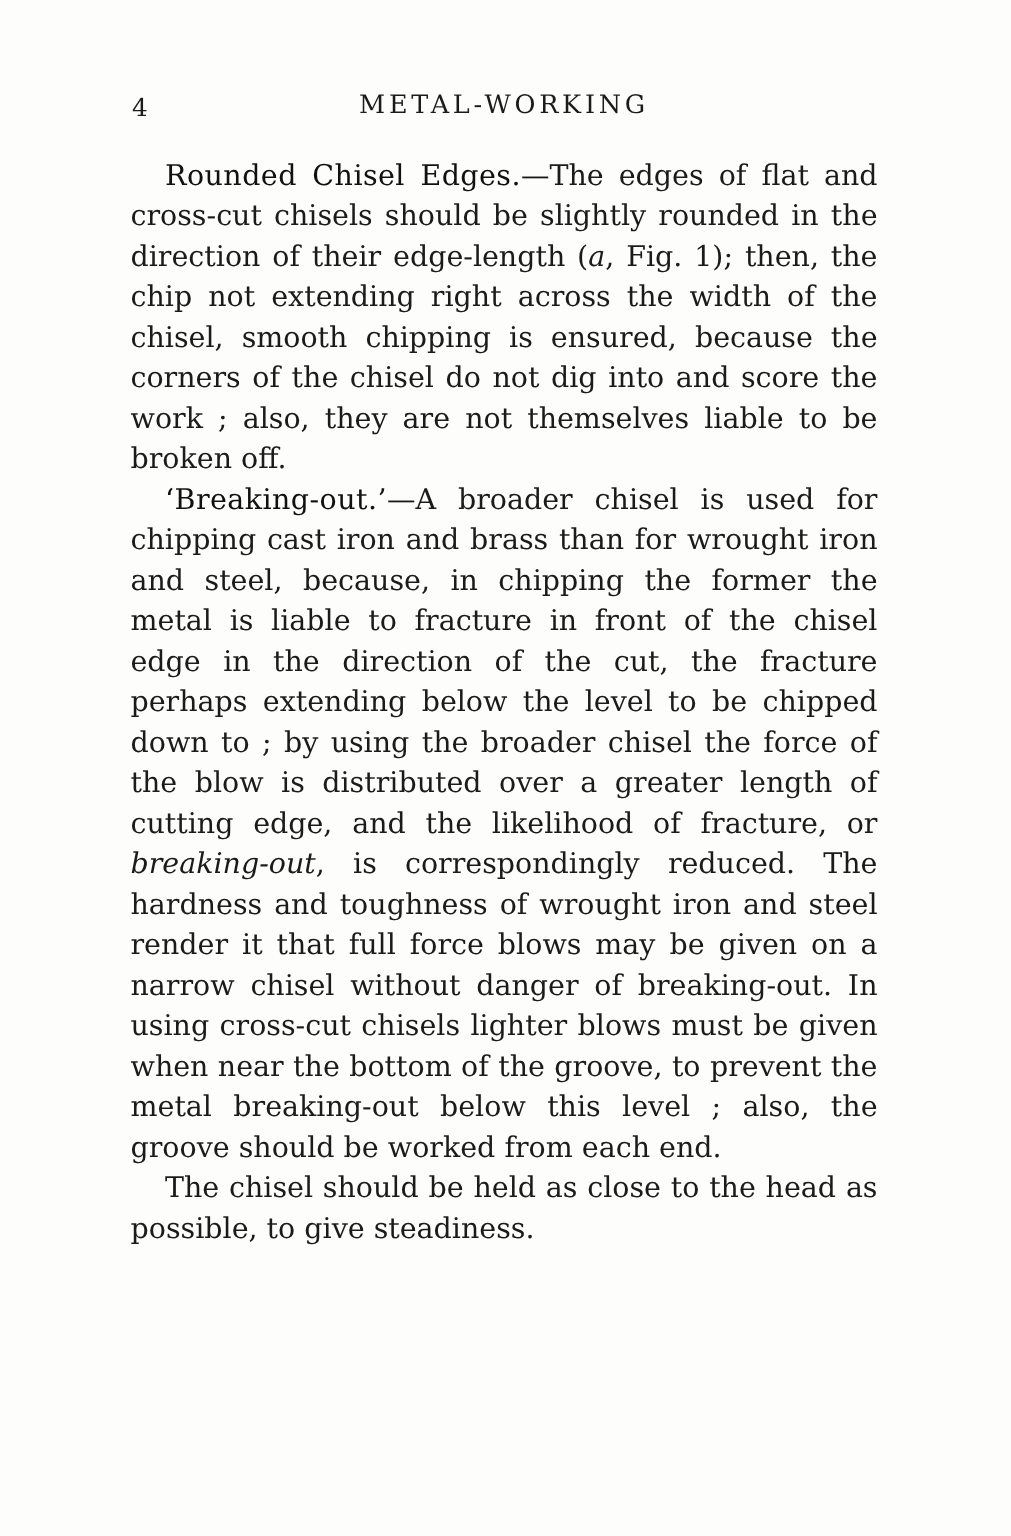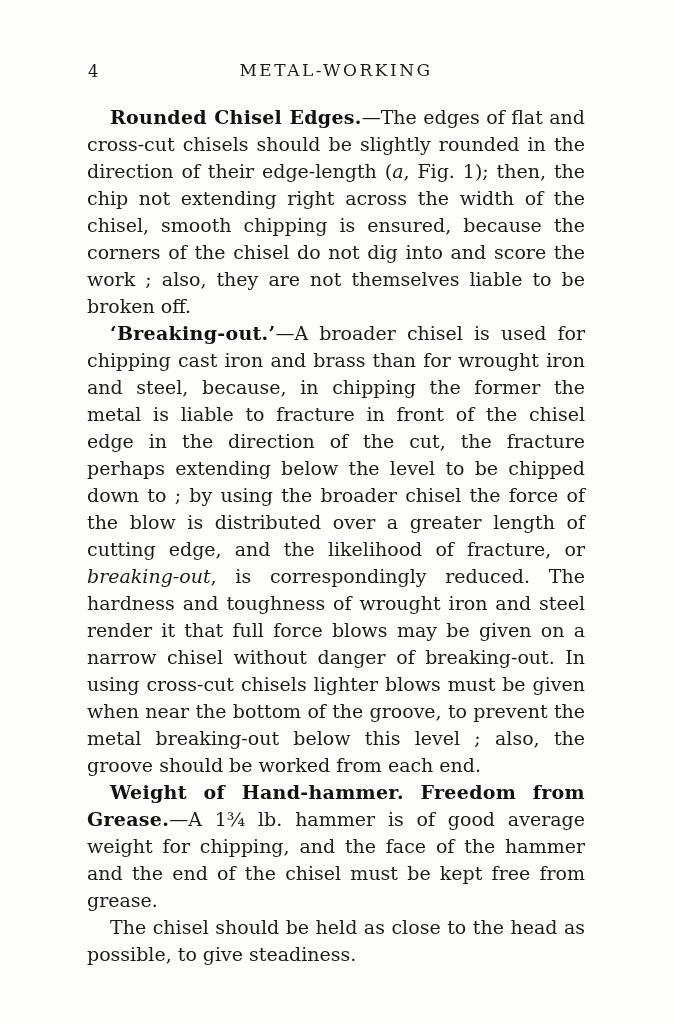--- a/index.html
+++ b/index.html
@@ -41,21 +41,21 @@
     font-size: 19px;
     line-height: 27px;
     text-align: justify;
   }
   .body-text p {
     margin: 0;
     padding: 0;
     text-indent: 23px;
   }
   .run-b {
-    font-weight: 700;
+    font-weight: 400;
     letter-spacing: 0.3px;
     color: #111;
   }
   .run-i {
     font-style: italic;
   }
   .footer-credit {
     position: absolute;
     left: 0;
     bottom: 26px;
@@ -77,20 +77,19 @@
     <span class="running-title">METAL-WORKING</span>
   </div>
 
   <div class="body-text">
 
     <p><span class="run-b">Rounded Chisel Edges.</span><span>—The edges of flat and cross-cut chisels should be slightly rounded in the direction of their edge-length (</span><span class="run-i">a</span><span>, Fig. 1); then, the chip not extending right across the width of the chisel, smooth chipping is ensured, because the corners of the chisel do not dig into and score the work ; also, they are not themselves liable to be broken off.</span></p>
 
     <p><span class="run-b">‘Breaking-out.’</span><span>—A broader chisel is used for chipping cast iron and brass than for wrought iron and steel, because, in chipping the former the metal is liable to fracture in front of the chisel edge in the direction of the cut, the fracture perhaps extending below the level to be chipped down to ; by using the broader chisel the force of the blow is distributed over a greater length of cutting edge, and the likelihood of fracture, or </span><span class="run-i">breaking-out</span><span>, is correspondingly reduced. The hardness and toughness of wrought iron and steel render it that full force blows may be given on a narrow chisel without danger of breaking-out. In using cross-cut chisels lighter blows must be given when near the bottom of the groove, to prevent the metal breaking-out below this level ; also, the groove should be worked from each end.</span></p>
 
 
-    <p><span class="run-b">Weight of Hand-hammer. Freedom from Grease.</span><span>—A 1¾ lb. hammer is of good average weight for chipping, and the face of the hammer and the end of the chisel must be kept free from grease.</span></p>
 
     <p><span>The chisel should be held as close to the head as possible, to give steadiness.</span></p>
 
   </div>
 
 
 </div>
 
 </body></html>

